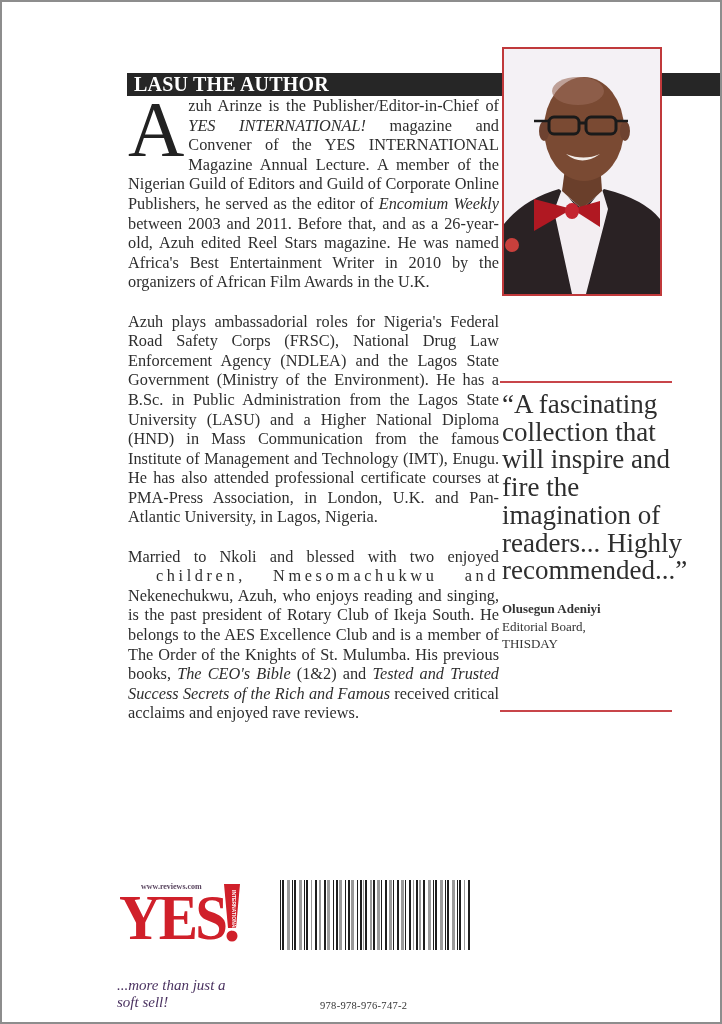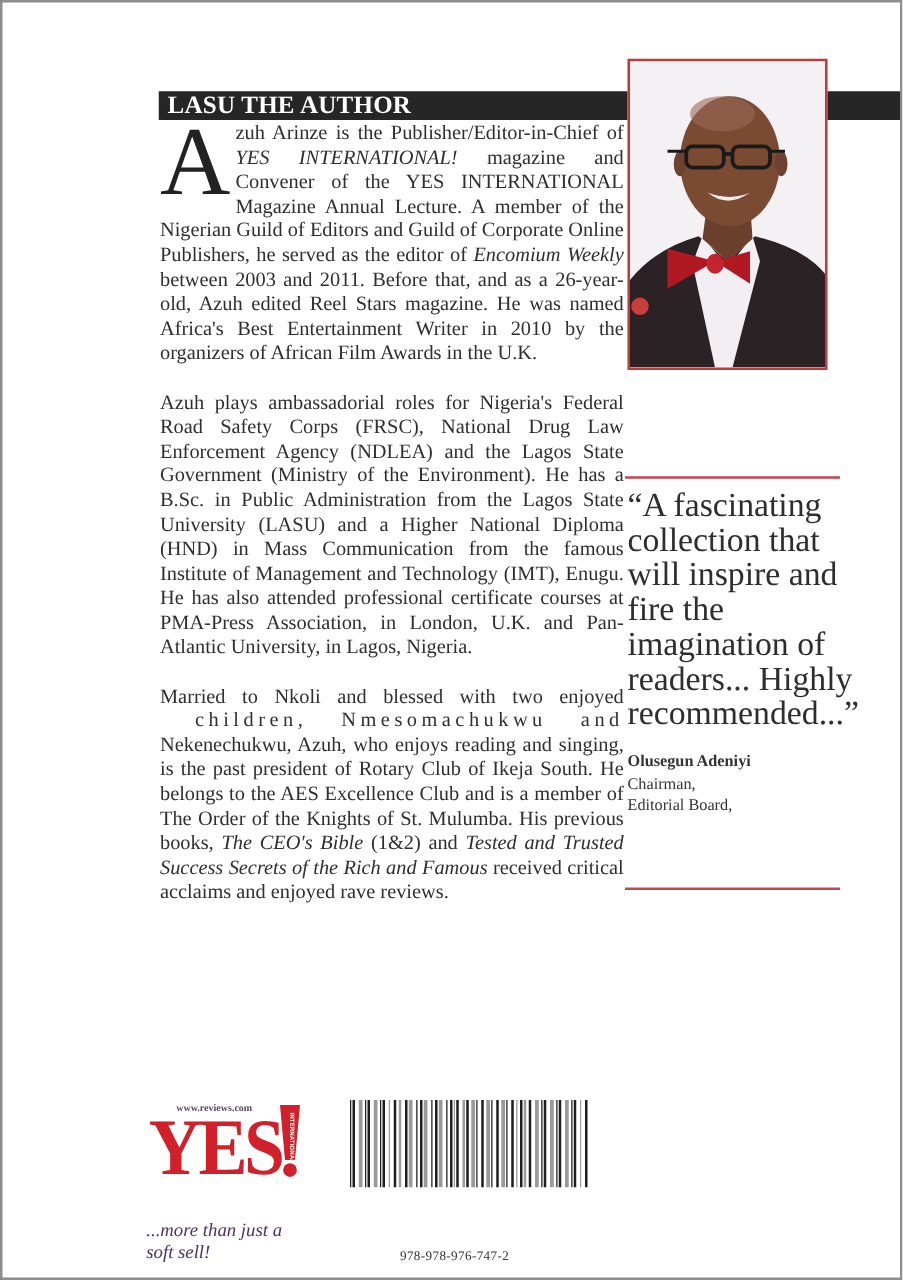--- a/index.html
+++ b/index.html
@@ -86,22 +86,22 @@
     <span>Married to Nkoli and blessed with two enjoyed</span>
     <span class="spaced">children, Nmesomachukwu and</span>
     <span>Nekenechukwu, Azuh, who enjoys reading and singing, is the past president of Rotary Club of Ikeja South. He belongs to the AES Excellence Club and is a member of The Order of the Knights of St. Mulumba. His previous books, </span><i>The CEO's Bible</i><span> (1&amp;2) and </span><i>Tested and Trusted Success Secrets of the Rich and Famous</i><span> received critical acclaims and enjoyed rave reviews.</span>
   </p>
 </div>
 
 <div class="rule" style="top:381px;"></div>
 <div class="quote">“A fascinating collection that will inspire and fire the imagination of readers... Highly recommended...”</div>
 <div class="attrib">
   <div class="name">Olusegun Adeniyi</div>
-  <div>Chairman,</div>
   <div>Editorial Board,</div>
+  <div>THISDAY</div>
 </div>
 <div class="rule" style="top:710px;"></div>
 
 <div class="logo">
   <div class="logo-url">www.reviews.com</div>
   <div class="logo-yes">YES</div>
   <svg class="logo-bang" viewBox="0 0 20 58">
     <path d="M2 0 L18 0 L14 44 L6 44 Z" fill="#d0202a"></path>
     <circle cx="10" cy="52" r="5.5" fill="#d0202a"></circle>
     <text x="10" y="6" transform="rotate(90 10 6)" font-size="5" fill="#ffffff" font-family="Liberation Sans, sans-serif" font-weight="bold">INTERNATIONAL</text>

